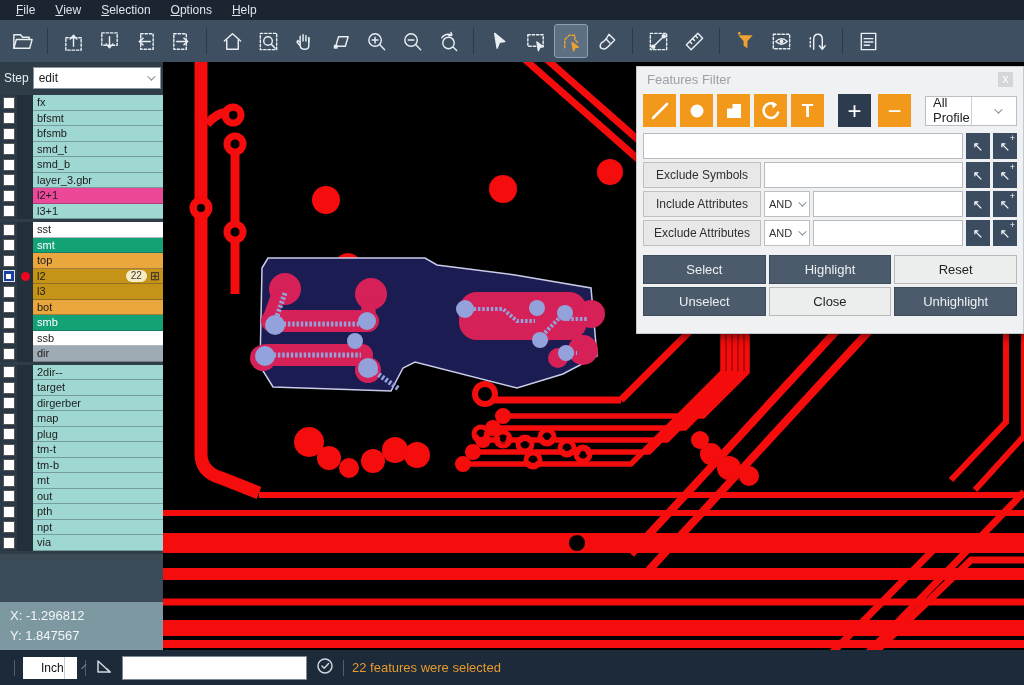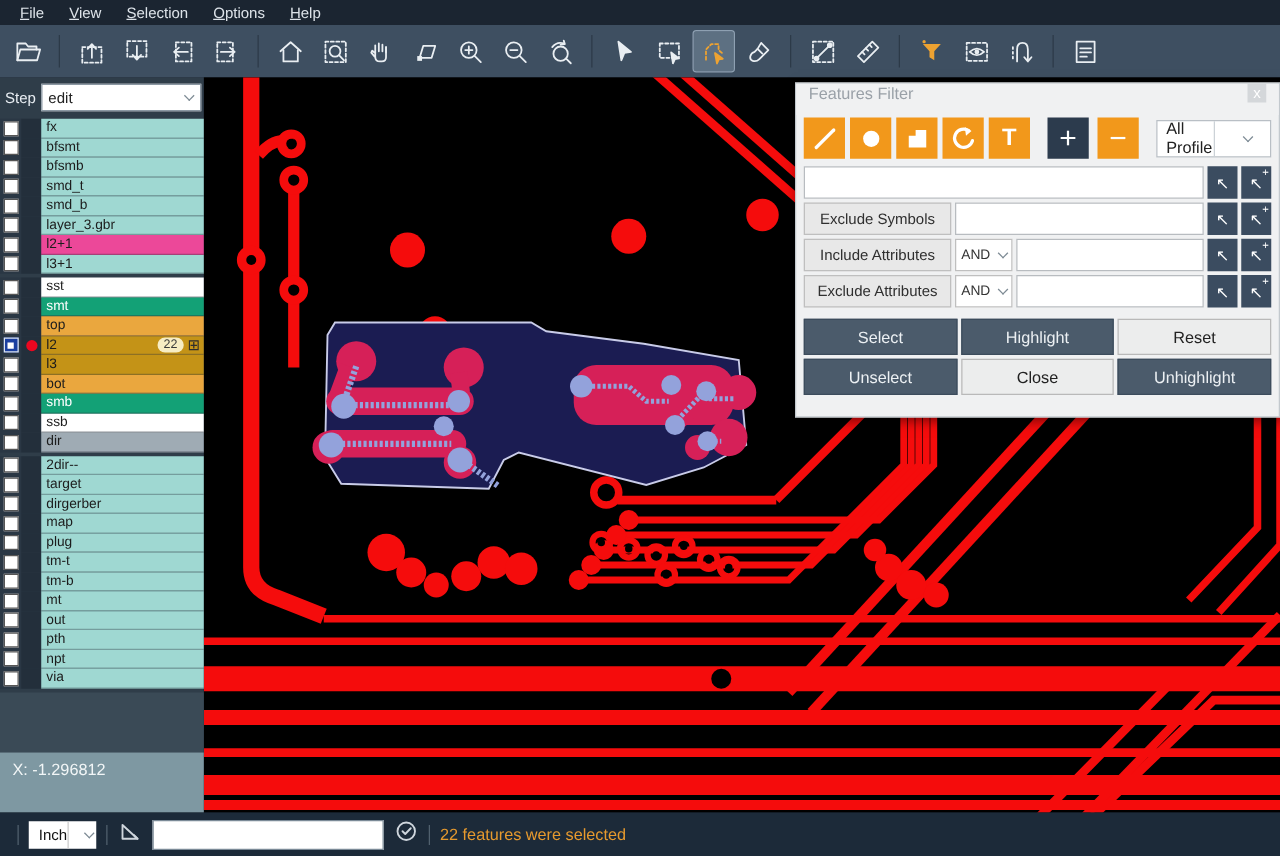--- a/index.html
+++ b/index.html
@@ -54,21 +54,21 @@
   .gridico { font-size:12px; color:#2d2d2d; margin-right:3px; line-height:12px; }
   #sidefill { flex:1; background:#3a4a56; }
   #coords { height:48px; background:#7e98a2; color:#f2f6f7; font-size:13px; padding:4px 10px; line-height:20px; }
 
   
   #canvas { position:absolute; left:163px; top:0; width:861px; height:588px; background:#000; }
 
   
   #dialog { position:absolute; left:636px; top:66px; width:388px; height:268px; background:#f0f1f2;
             border:1px solid #c3c9ce; box-shadow:2px 3px 9px rgba(0,0,0,.5); }
-  #dlgtitle { height:25px; display:flex; padding:0 10px; background:#f0f1f2; }
+  #dlgtitle { height:25px; display:flex; align-items:center; padding:0 10px; background:#f0f1f2; }
   #dlgtitle span { flex:1; color:#9aa1a8; font-size:13px; }
   #dlgclose { width:15px; height:15px; background:#d4d7da; color:#fff; font-size:12px; line-height:14px;
               text-align:center; }
   #ftrow { display:flex; align-items:center; padding:2px 6px 6px 6px; gap:4px; }
   .ftbtn { width:33px; height:33px; background:#f2981b; display:flex; align-items:center; justify-content:center; }
   .ftbtn svg { width:24px; height:24px; stroke:#fff; stroke-width:2.6; fill:none; stroke-linecap:round; }
   .ftglyph { color:#fff; font-size:19px; font-weight:bold; }
   #addbtn { width:33px; height:33px; margin-left:10px; background:#2c3b4d; color:#fff; font-size:24px;
             display:flex; align-items:center; justify-content:center; }
   #rembtn { width:33px; height:33px; margin-left:3px; background:#f2981b; color:#fff; font-size:24px;
@@ -94,21 +94,21 @@
   #factions { display:grid; grid-template-columns:1fr 1fr 1fr; gap:3px; padding:6px 6px 0 6px; }
   .actbtn { height:29px; font-size:13px; font-family:"Liberation Sans",sans-serif; border:1px solid #3c4c5c; }
   .actbtn.dark { background:#4b5b6b; color:#ecf0f3; }
   .actbtn.light { background:#eceded; color:#222; border:1px solid #b9b9b9; }
 
   
   #statusbar { position:absolute; left:0; top:650px; width:1024px; height:35px; background:#1c2a39;
                display:flex; align-items:center; gap:8px; padding-left:14px; }
   .ssep { width:1px; height:16px; background:#50606e; }
   #units { width:54px; height:22px; background:#fff; display:flex; align-items:center; font-size:12px; color:#111; }
-  #units span { flex:1; padding-left:8px; }
+  #units span { flex:1; padding-left:18px; }
   #units .chvbox { width:18px; align-self:stretch; border-left:1px solid #ccc; display:flex; align-items:center;
                    justify-content:center; }
   #cornericon svg, #syncicon svg { width:20px; height:20px; stroke:#cfd6dd; fill:none; stroke-width:1.5;
                                    stroke-linecap:round; stroke-linejoin:round; }
   #cmdinput { width:185px; height:24px; border:1px solid #7b8a97; background:#fff; font-size:12px; padding:0 5px; }
   #statusmsg { color:#e79a2e; font-size:13px; }
 </style>
 </head>
 <body>
 
@@ -620,20 +620,21 @@
               <span class="dotcell"></span>
               <span class="lname" style="background: rgb(159, 216, 210);">
                 <span class="ltext">via</span>
               </span>
             </div>
           </div>
         </div>
       <div id="sidefill"></div>
       <div id="coords">
         <div>X: -1.296812</div>
+        <div>Y: 1.847567</div>
       </div>
     </div>
 
   </div>
 
   <div id="dialog">
     <div id="dlgtitle">
       <span>Features Filter</span>
       <div id="dlgclose">x</div>
     </div>

